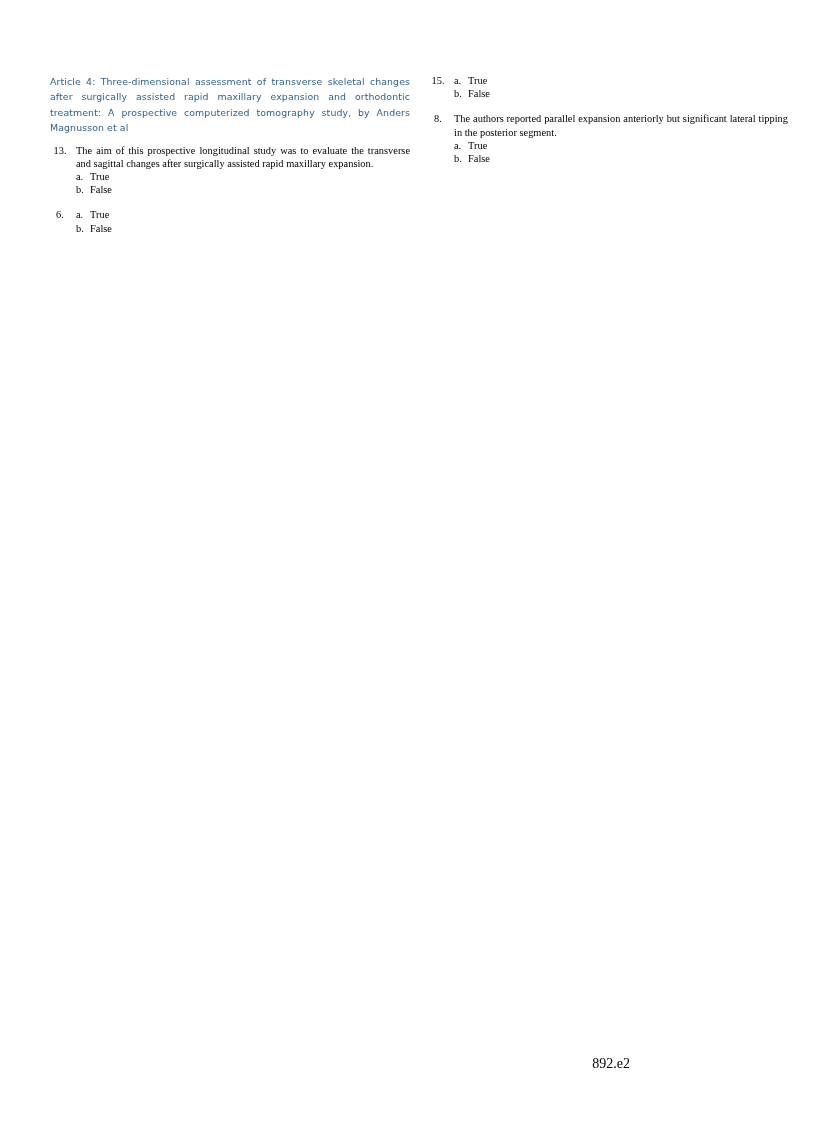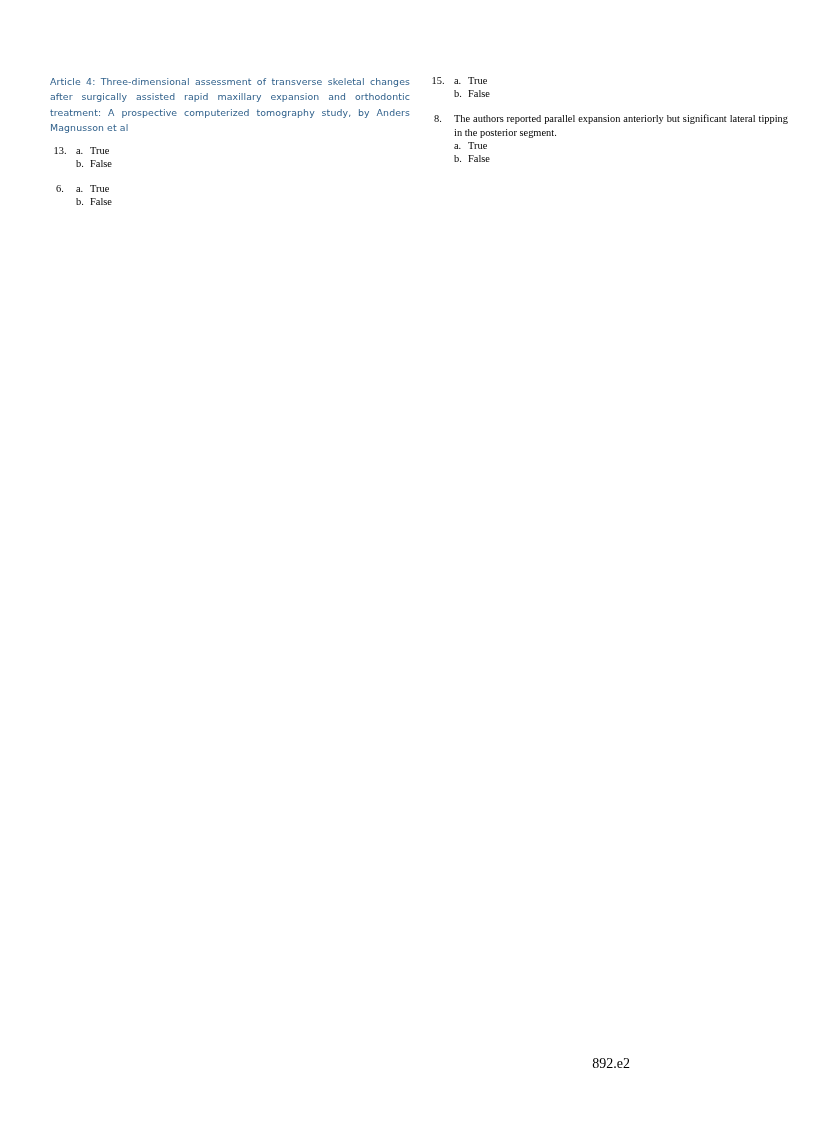--- a/index.html
+++ b/index.html
@@ -97,20 +97,21 @@
 
 <div class="page">
   <div class="columns">
 
     <div class="col col-left">
 
       <p class="article-title">Article 4: Three-dimensional assessment of transverse skeletal changes after surgically assisted rapid maxillary expansion and orthodontic treatment: A prospective computerized tomography study, by Anders Magnusson et al</p>
 
       <div class="qitem">
         <span class="qnum">13.</span>
+        <p class="qtext">The aim of this prospective longitudinal study was to evaluate the transverse and sagittal changes after surgically assisted rapid maxillary expansion.</p>
         <ul class="choices">
           <li class="choice">
             <span class="choice-letter">a.</span>
             <span>True</span>
           </li>
           <li class="choice">
             <span class="choice-letter">b.</span>
             <span>False</span>
           </li>
         </ul>

